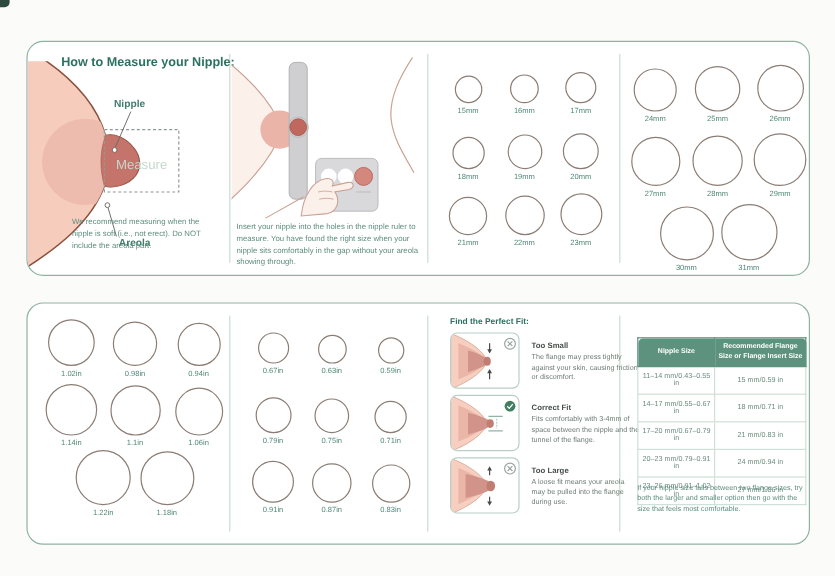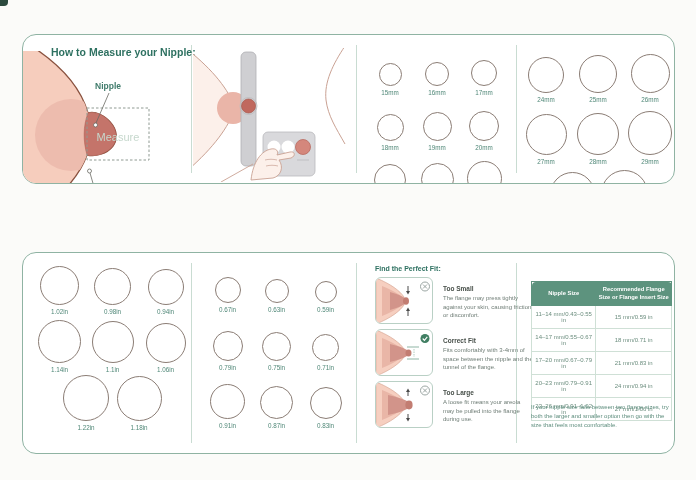--- a/index.html
+++ b/index.html
@@ -10,21 +10,21 @@
     position:relative;
     overflow:hidden;
   }
   .panel {
     position:absolute; left:22px; width:653px;
     background:#ffffff;
     border:1.5px solid #8fb3a3;
     border-radius:14px;
     overflow:hidden;
   }
-  #top-panel { top:34px; height:150px; }
+  #top-panel { top:34px; height:196px; }
   #bottom-panel { top:252px; height:202px; }
   .vdivider {
     position:absolute; top:10px; bottom:10px; width:1px;
     background:#c9dcd2;
   }
   .corner-mark {
     position:absolute; left:-6px; top:-5px; width:14px; height:11px;
     background:#2c4a3e; border-radius:4px;
   }
   .sec-title { position:absolute; color:#2e7161; font-weight:bold; }

